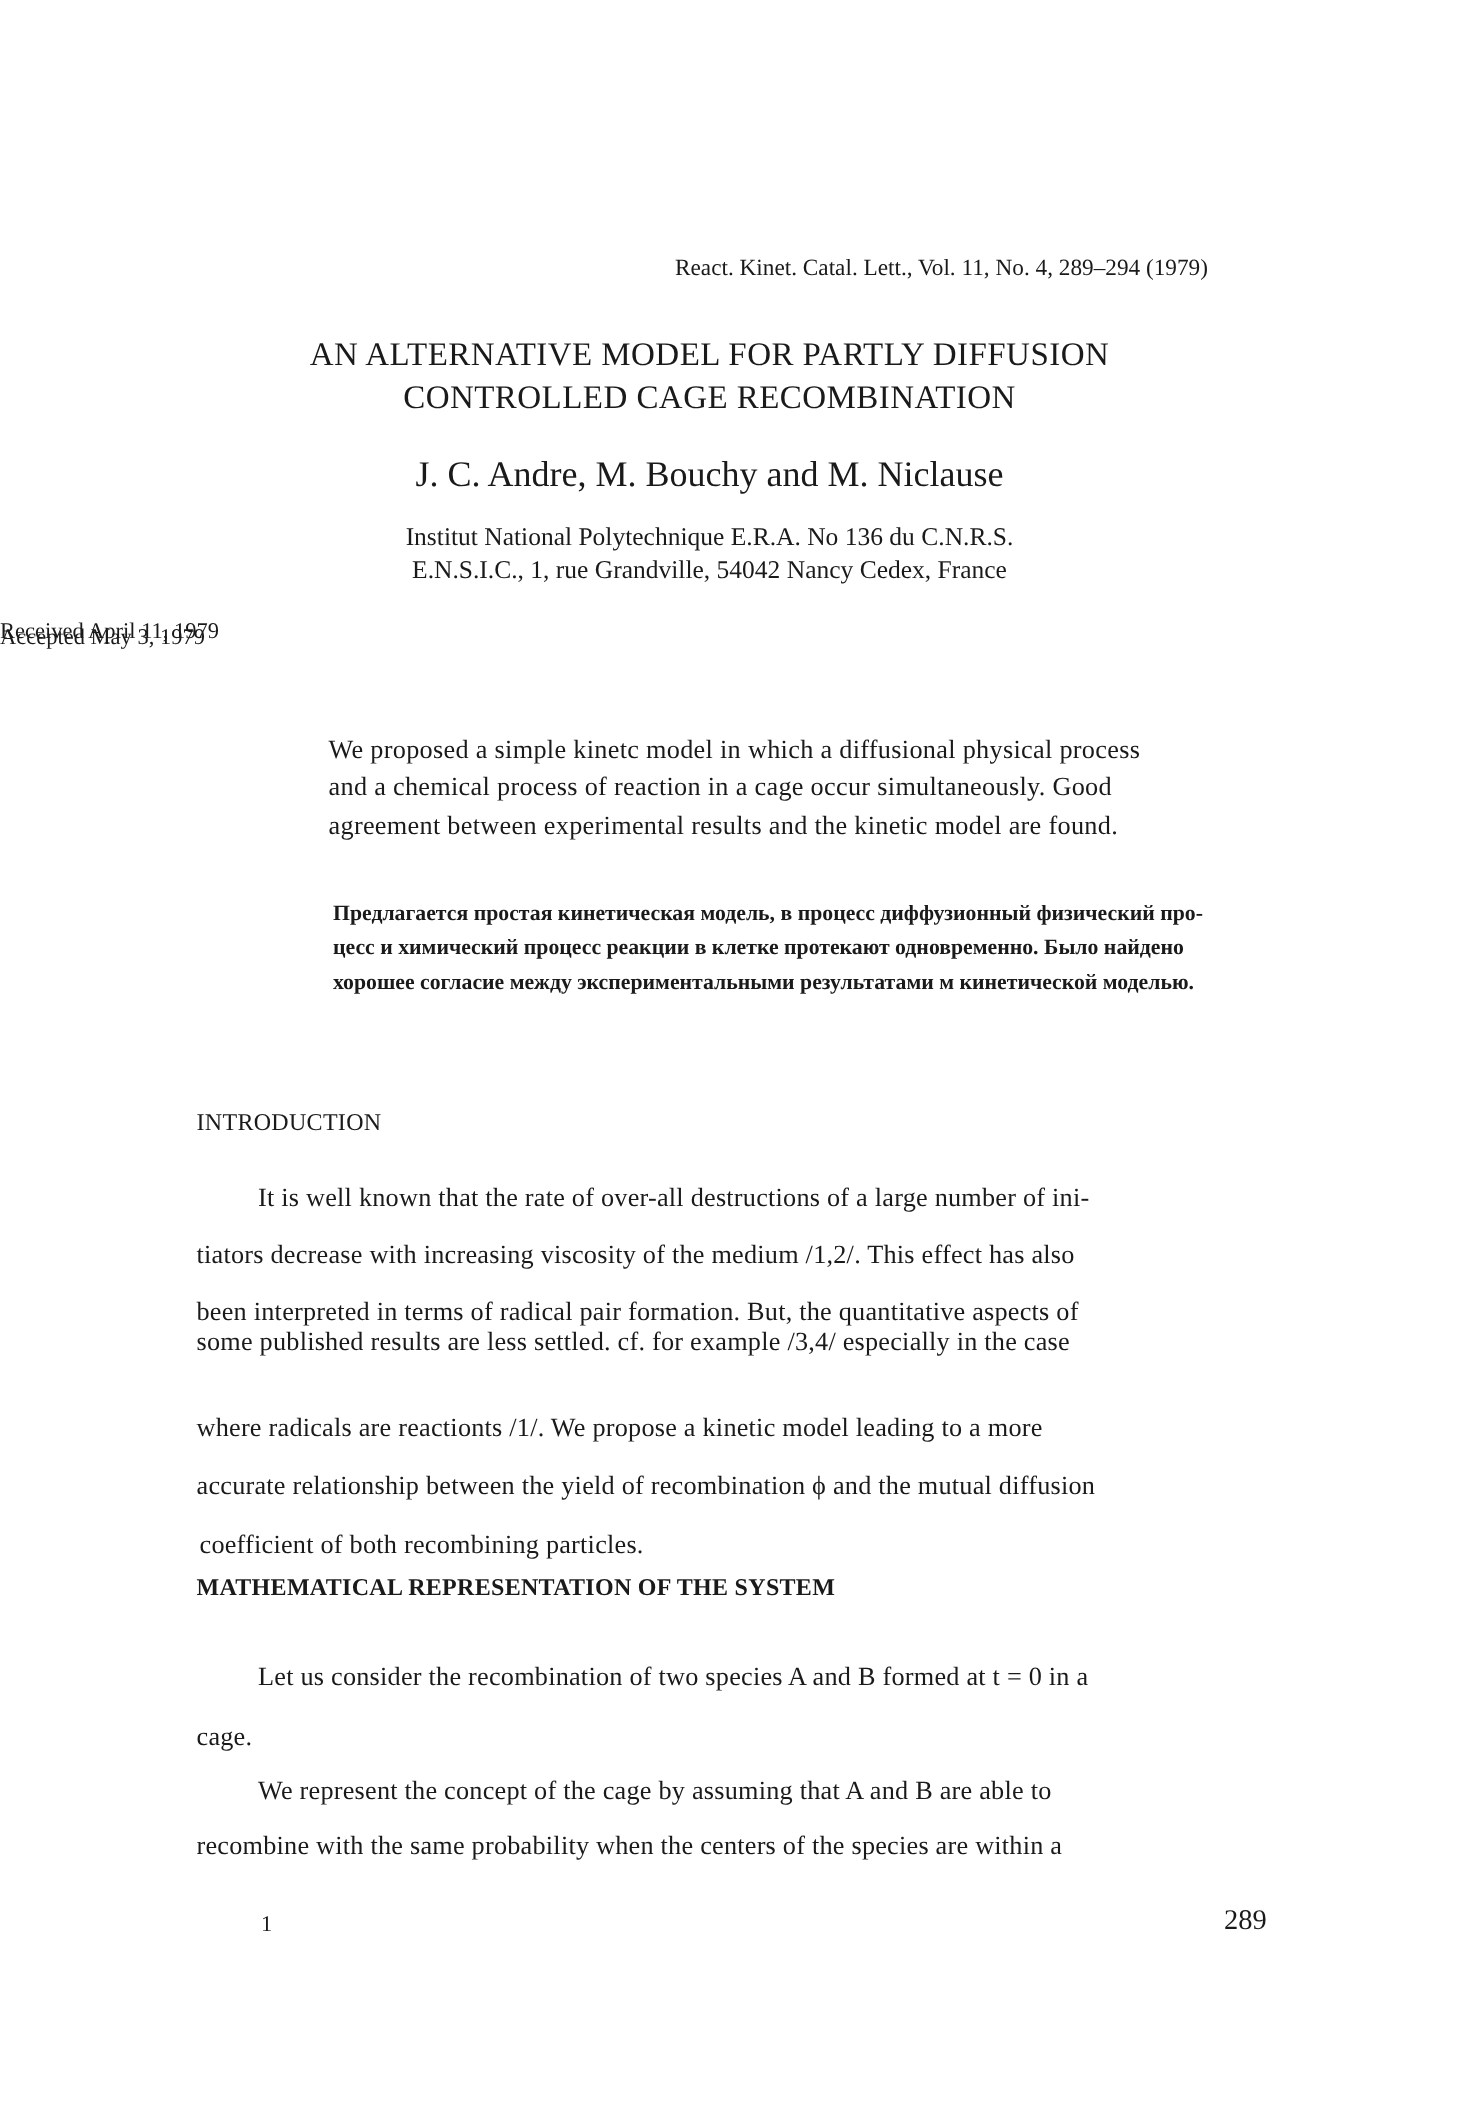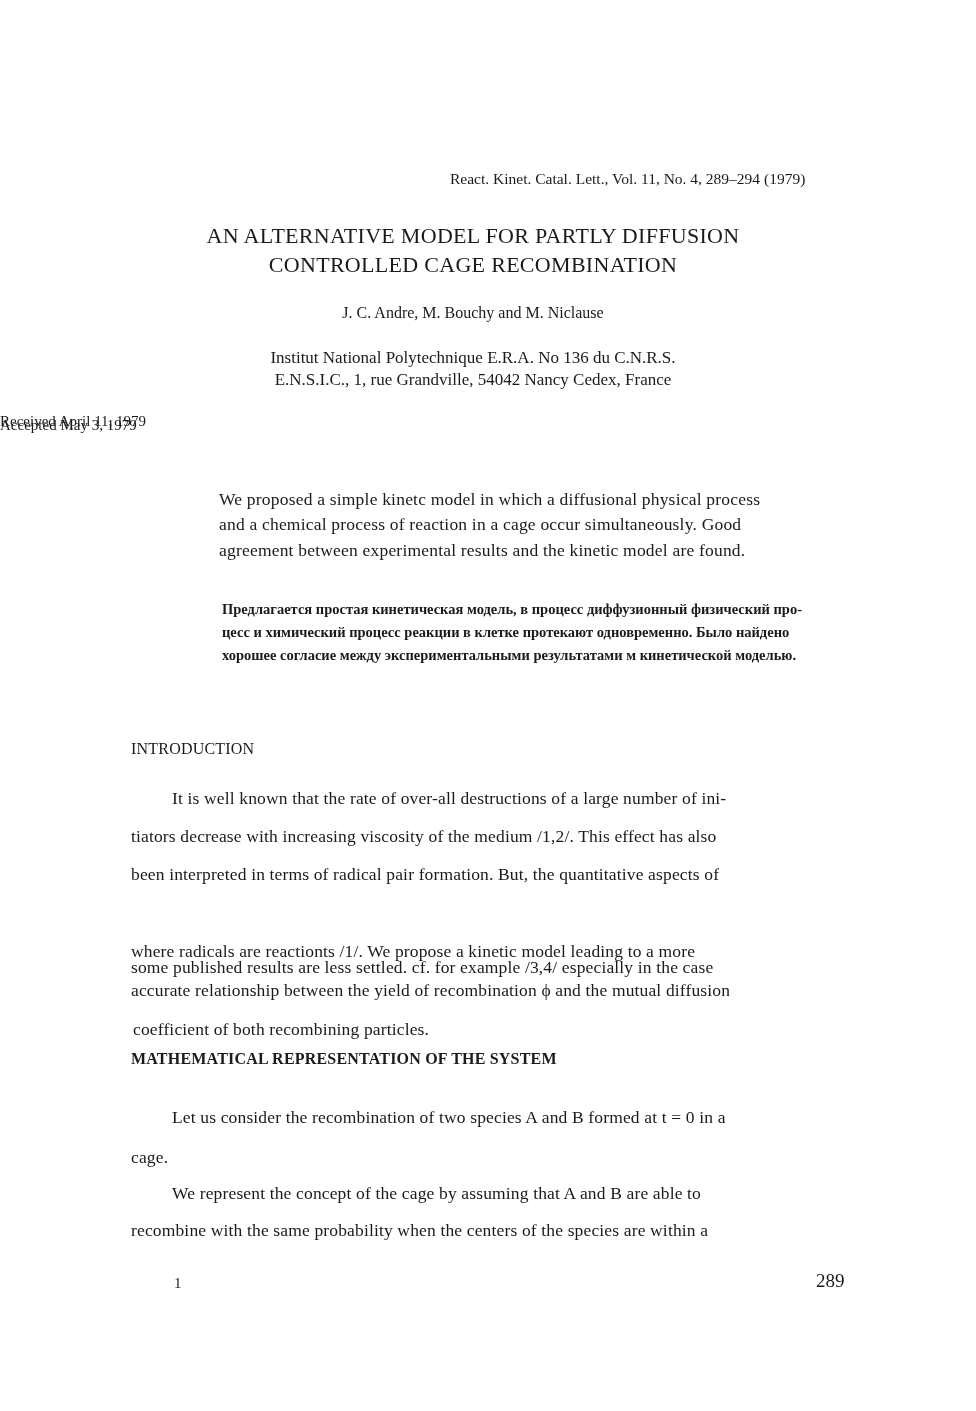--- a/index.html
+++ b/index.html
@@ -3,21 +3,21 @@
 <meta charset="utf-8">
 <style>
   html, body { margin: 0; padding: 0; background: #ffffff; }
   body { width: 976px; height: 1411px; position: relative; overflow: hidden; color: #1a1a1a; }
   .serif { font-family: "Liberation Serif", "DejaVu Serif", serif; }
   .abs { position: absolute; white-space: nowrap; }
   #citation { left: 420px; top: 170px; font-size: 15.5px; margin-left: 30px; }
   .title-line { left: 0; width: 946px; text-align: center; font-size: 22px; letter-spacing: 0.3px; }
   #title1 { top: 223px; }
   #title2 { top: 252px; text-align: center; }
-  #authors { left: 0; width: 946px; text-align: center; top: 304px; font-size: 16px; }
+  #authors { left: 0; width: 946px; text-align: center; top: 304px; font-size: 24px; }
   .aff { left: 0; width: 946px; text-align: center; font-size: 17px; }
   #aff1 { top: 348px; }
   #aff2 { top: 370px; }
   .date { left: 0; width: 946px; text-align: left; font-size: 15px; }
   #received { top: 413px; }
   #accepted { top: 417px; }
   .abs-en { left: 219px; font-size: 17.5px; letter-spacing: 0.2px; }
   #abs1 { top: 489px; }
   #abs2 { top: 514px; }
   #abs3 { top: 540px; }
@@ -25,21 +25,21 @@
   #ru1 { top: 601px; }
   #ru2 { top: 624px; }
   #ru3 { top: 647px; }
   .heading { left: 131px; font-size: 16px; letter-spacing: 0.2px; }
   #intro-head { top: 740px; }
   .body-line { font-size: 17.5px; letter-spacing: 0.15px; }
   #math-head { top: 1050px; font-weight: bold; }
   #p1 { left: 172px; top: 788px; }
   #p2 { left: 131px; top: 826px; }
   #p3 { left: 131px; top: 864px; }
-  #p4 { left: 131px; top: 957px; }
+  #p4 { left: 131px; top: 884px; }
   #p5 { left: 131px; top: 941px; }
   #p6 { left: 131px; top: 980px; }
   #p7 { left: 133px; top: 1019px; }
   #m1 { left: 172px; top: 1107px; }
   #m2 { left: 131px; top: 1147px; }
   #m3 { left: 172px; top: 1183px; }
   #m4 { left: 131px; top: 1220px; }
   #footer-left { left: 174px; top: 1275px; font-size: 15px; }
   #page-number { left: 816px; top: 1270px; font-size: 19px; }
 </style>

